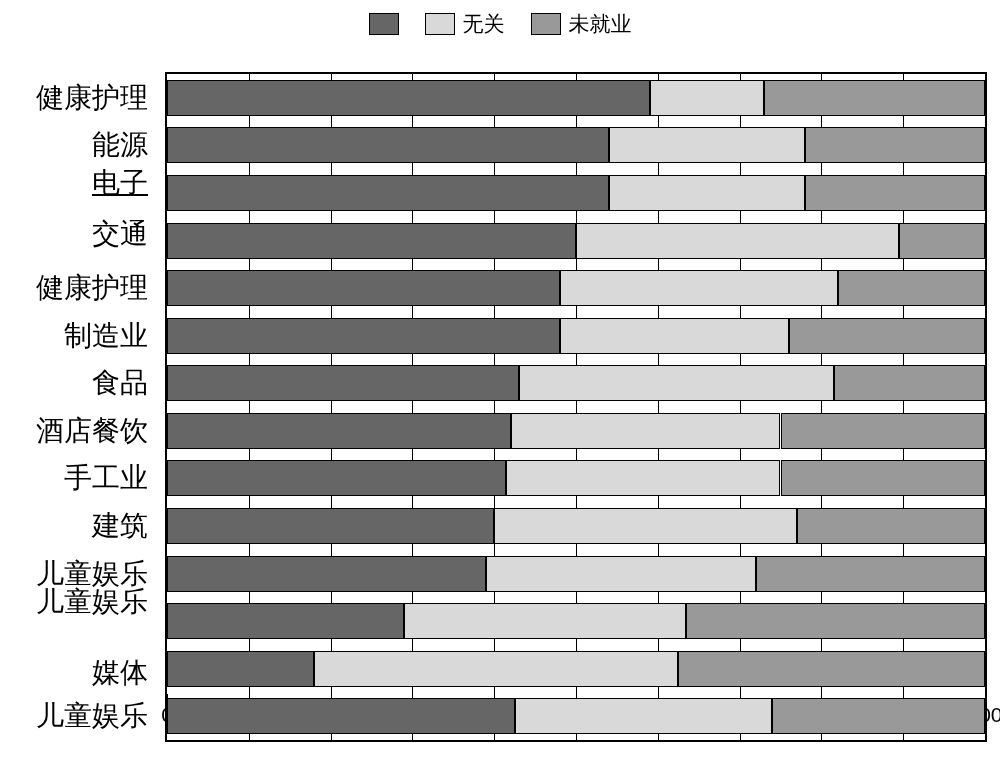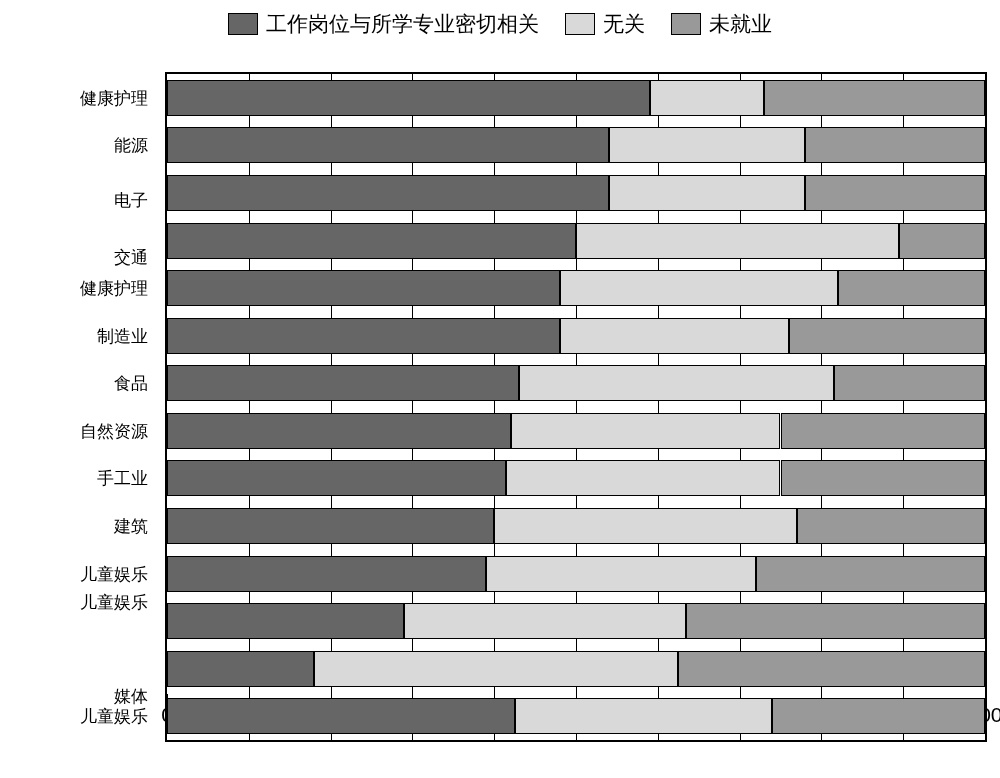--- a/index.html
+++ b/index.html
@@ -61,21 +61,21 @@
   .cat-labels {
     position: absolute;
     left: 0;
     top: 24px;
     width: 160px;
     height: 670px;
   }
   .cat-label {
     position: absolute;
     right: 12px;
-    font-size: 17px;
+    font-size: 28px;
     white-space: nowrap;
     text-align: right;
     transform: translateY(-50%);
   }
 
   .plot {
     position: absolute;
     left: 165px;
     top: 24px;
     width: 822px;
@@ -130,47 +130,46 @@
   }
 </style>
 </head>
 <body>
 
 <div id="chart-root">
 
   <div class="legend">
       <div class="legend-item">
         <span class="legend-swatch" style="background: rgb(102, 102, 102);"></span>
-        <span class="legend-label">工作岗位与所学专业密切相关</span>
       </div>
       <div class="legend-item">
         <span class="legend-swatch" style="background: rgb(217, 217, 217);"></span>
         <span class="legend-label">无关</span>
       </div>
       <div class="legend-item">
         <span class="legend-swatch" style="background: rgb(153, 153, 153);"></span>
         <span class="legend-label">未就业</span>
       </div>
     </div>
 
   <div class="plot-wrap">
     <div class="cat-labels">
         <div class="cat-label" style="top: 25.7857px;">健康护理</div>
         <div class="cat-label" style="top: 73.3571px;">能源</div>
-        <div class="cat-label" style="top: 128px;">电子</div>
-        <div class="cat-label" style="top: 185px;">交通</div>
+        <div class="cat-label" style="top: 111px; text-decoration: underline;">电子</div>
+        <div class="cat-label" style="top: 162px;">交通</div>
         <div class="cat-label" style="top: 216.071px;">健康护理</div>
         <div class="cat-label" style="top: 263.643px;">制造业</div>
         <div class="cat-label" style="top: 311.214px;">食品</div>
-        <div class="cat-label" style="top: 358.786px;">自然资源</div>
+        <div class="cat-label" style="top: 358.786px;">酒店餐饮</div>
         <div class="cat-label" style="top: 406.357px;">手工业</div>
         <div class="cat-label" style="top: 453.929px;">建筑</div>
         <div class="cat-label" style="top: 501.5px;">儿童娱乐</div>
         <div class="cat-label" style="top: 530px;">儿童娱乐</div>
-        <div class="cat-label" style="top: 624px;">媒体</div>
+        <div class="cat-label" style="top: 601px;">媒体</div>
         <div class="cat-label" style="top: 644.214px;">儿童娱乐</div>
       </div>
     <div class="plot">
         <div class="grid-line" style="left: 81.8px;"></div>
         <div class="grid-line" style="left: 163.6px;"></div>
         <div class="grid-line" style="left: 245.4px;"></div>
         <div class="grid-line" style="left: 327.2px;"></div>
         <div class="grid-line" style="left: 409px;"></div>
         <div class="grid-line" style="left: 490.8px;"></div>
         <div class="grid-line" style="left: 572.6px;"></div>

